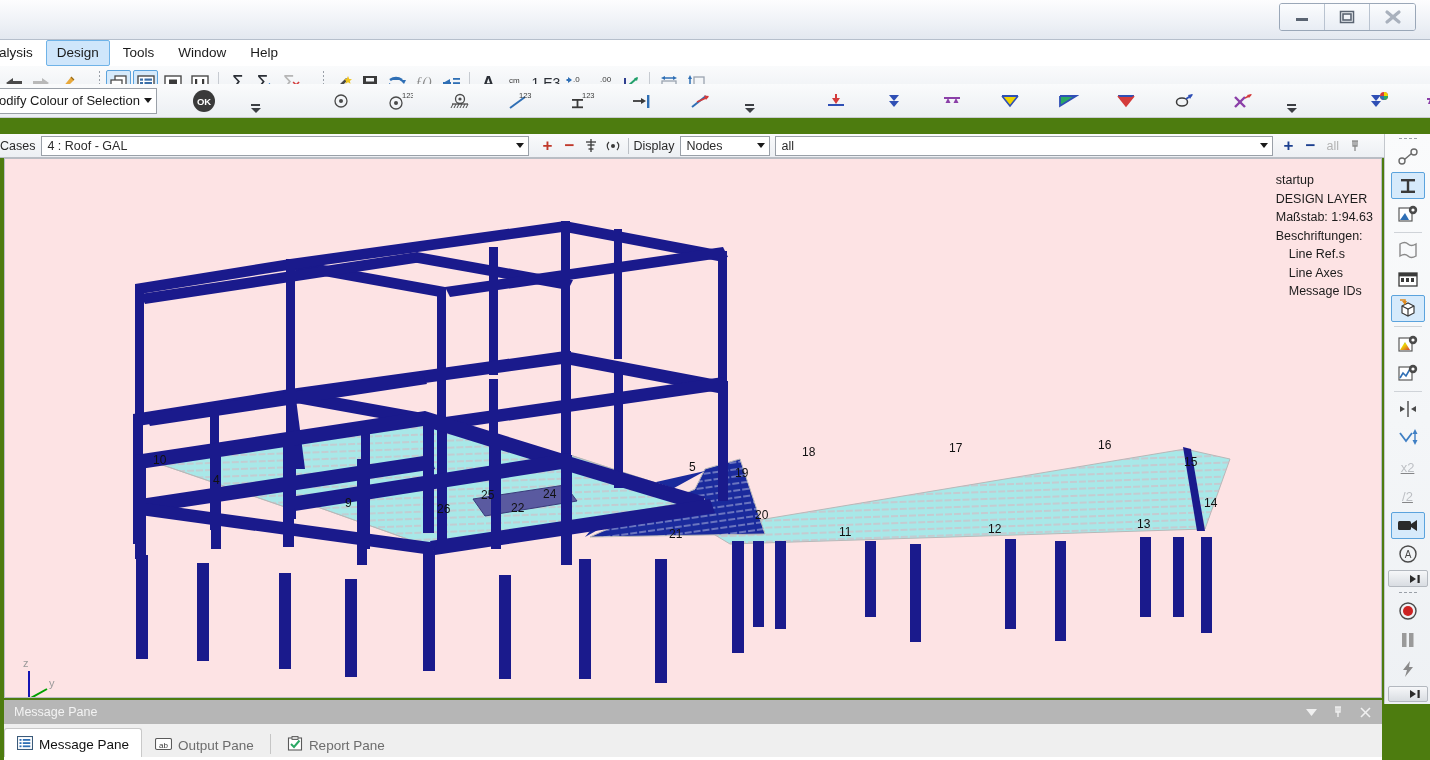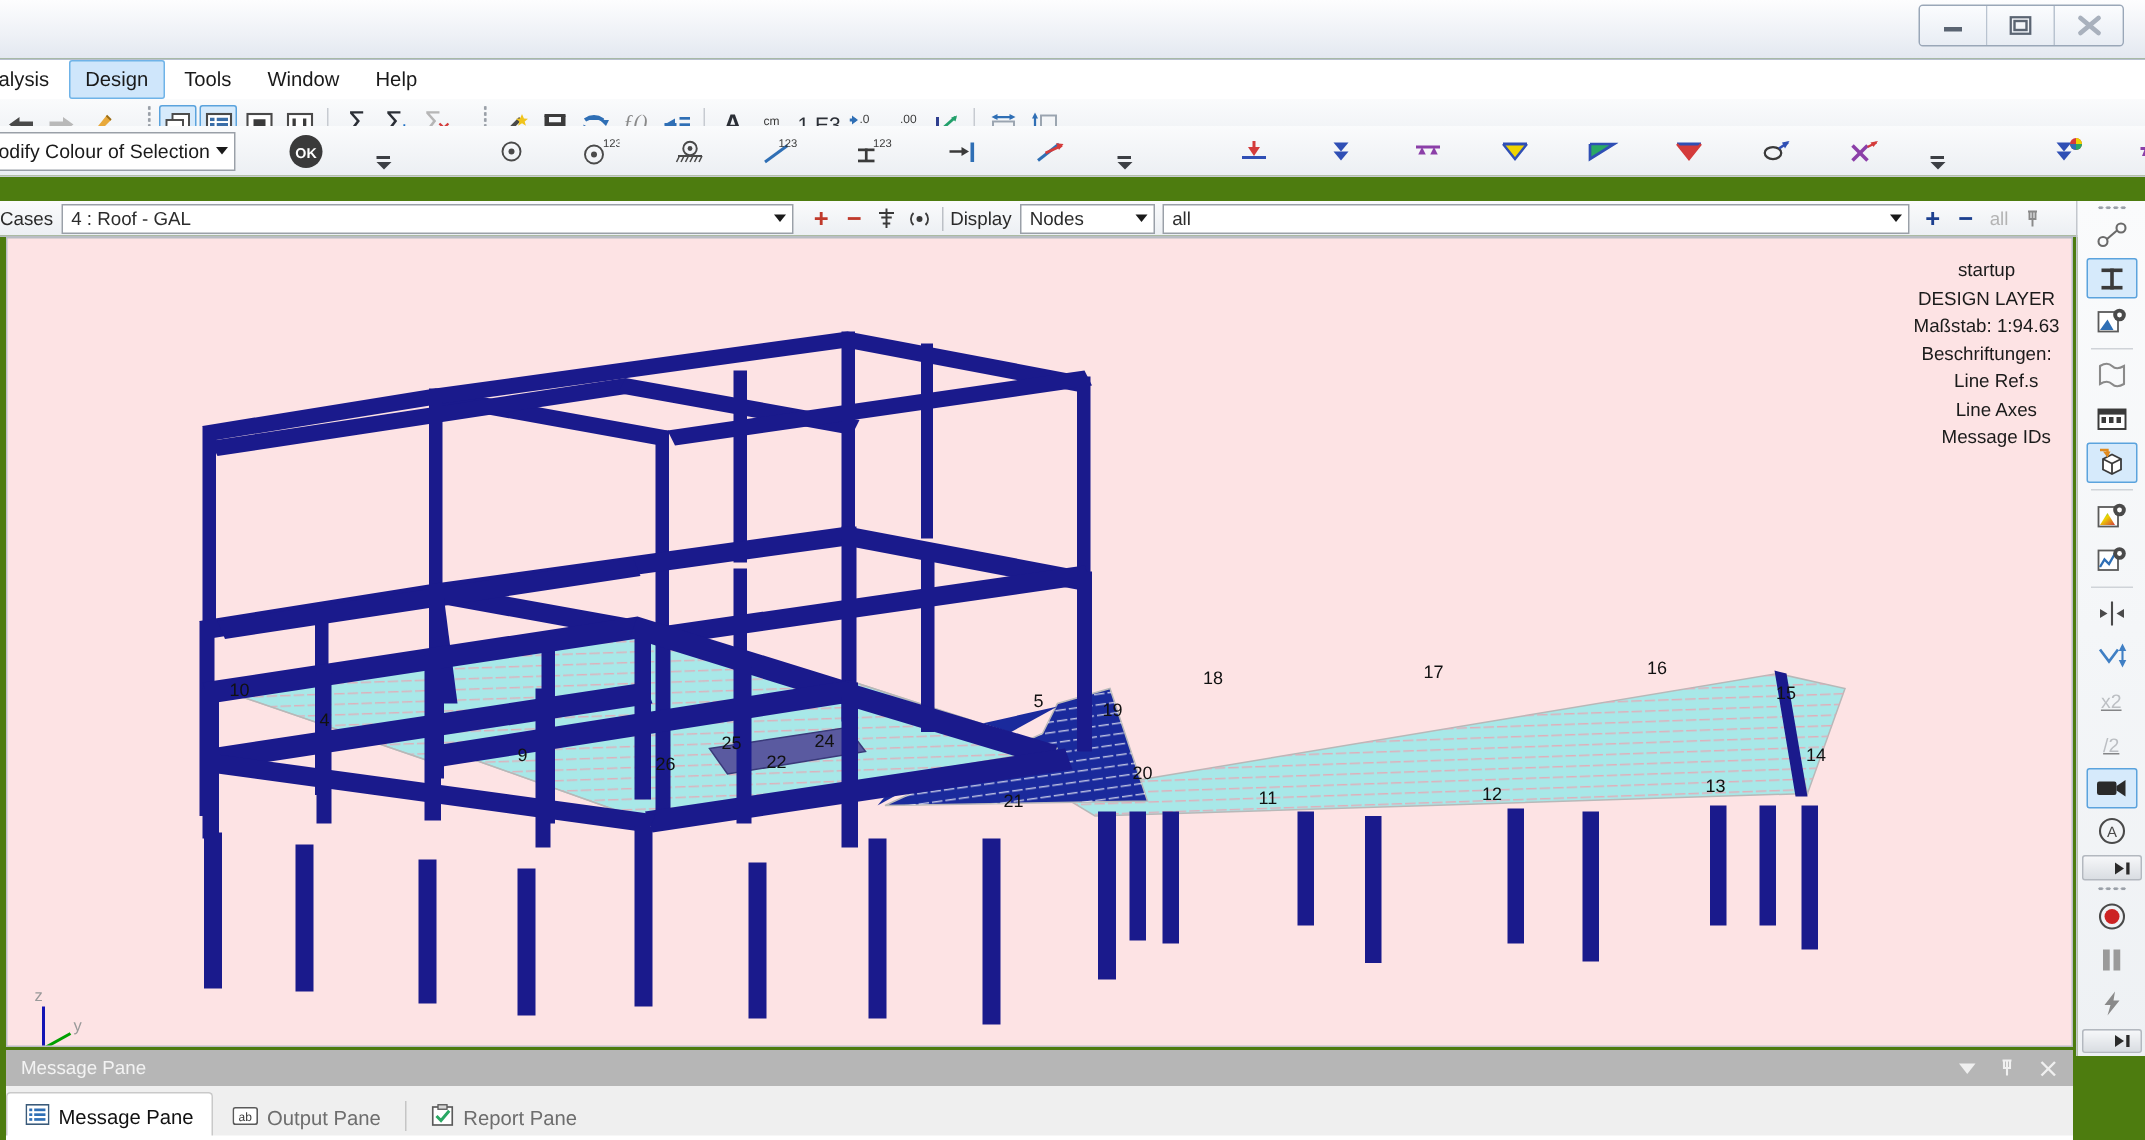--- a/index.html
+++ b/index.html
@@ -112,21 +112,21 @@
   .cb-vsep { width:1px;height:16px;background:#bcc0c6;margin:0 4px;}
 
   
   #viewport {
     position:absolute; left:4px; top:158px; width:1378px; height:540px;
     background:#fde3e4; border:1px solid #b9bdc4; overflow:hidden;
   }
   #viewport svg { display:block; }
 
   .vp-overlay {
-    position:absolute; right:8px; top:12px; text-align:center;
+    position:absolute; right:8px; top:12px; text-align:left;
     font-size:12.5px; color:#1b1b1b; line-height:18.5px; pointer-events:none;
   }
   .vp-overlay .indent { padding-left:13px; }
 
   
   #rail {
     position:absolute; right:0; top:134px; width:46px; height:570px;
     background:linear-gradient(#fafbfc,#eef1f4);
     border-left:1px solid #c3c7cd;
     display:flex; flex-direction:column; align-items:center;

